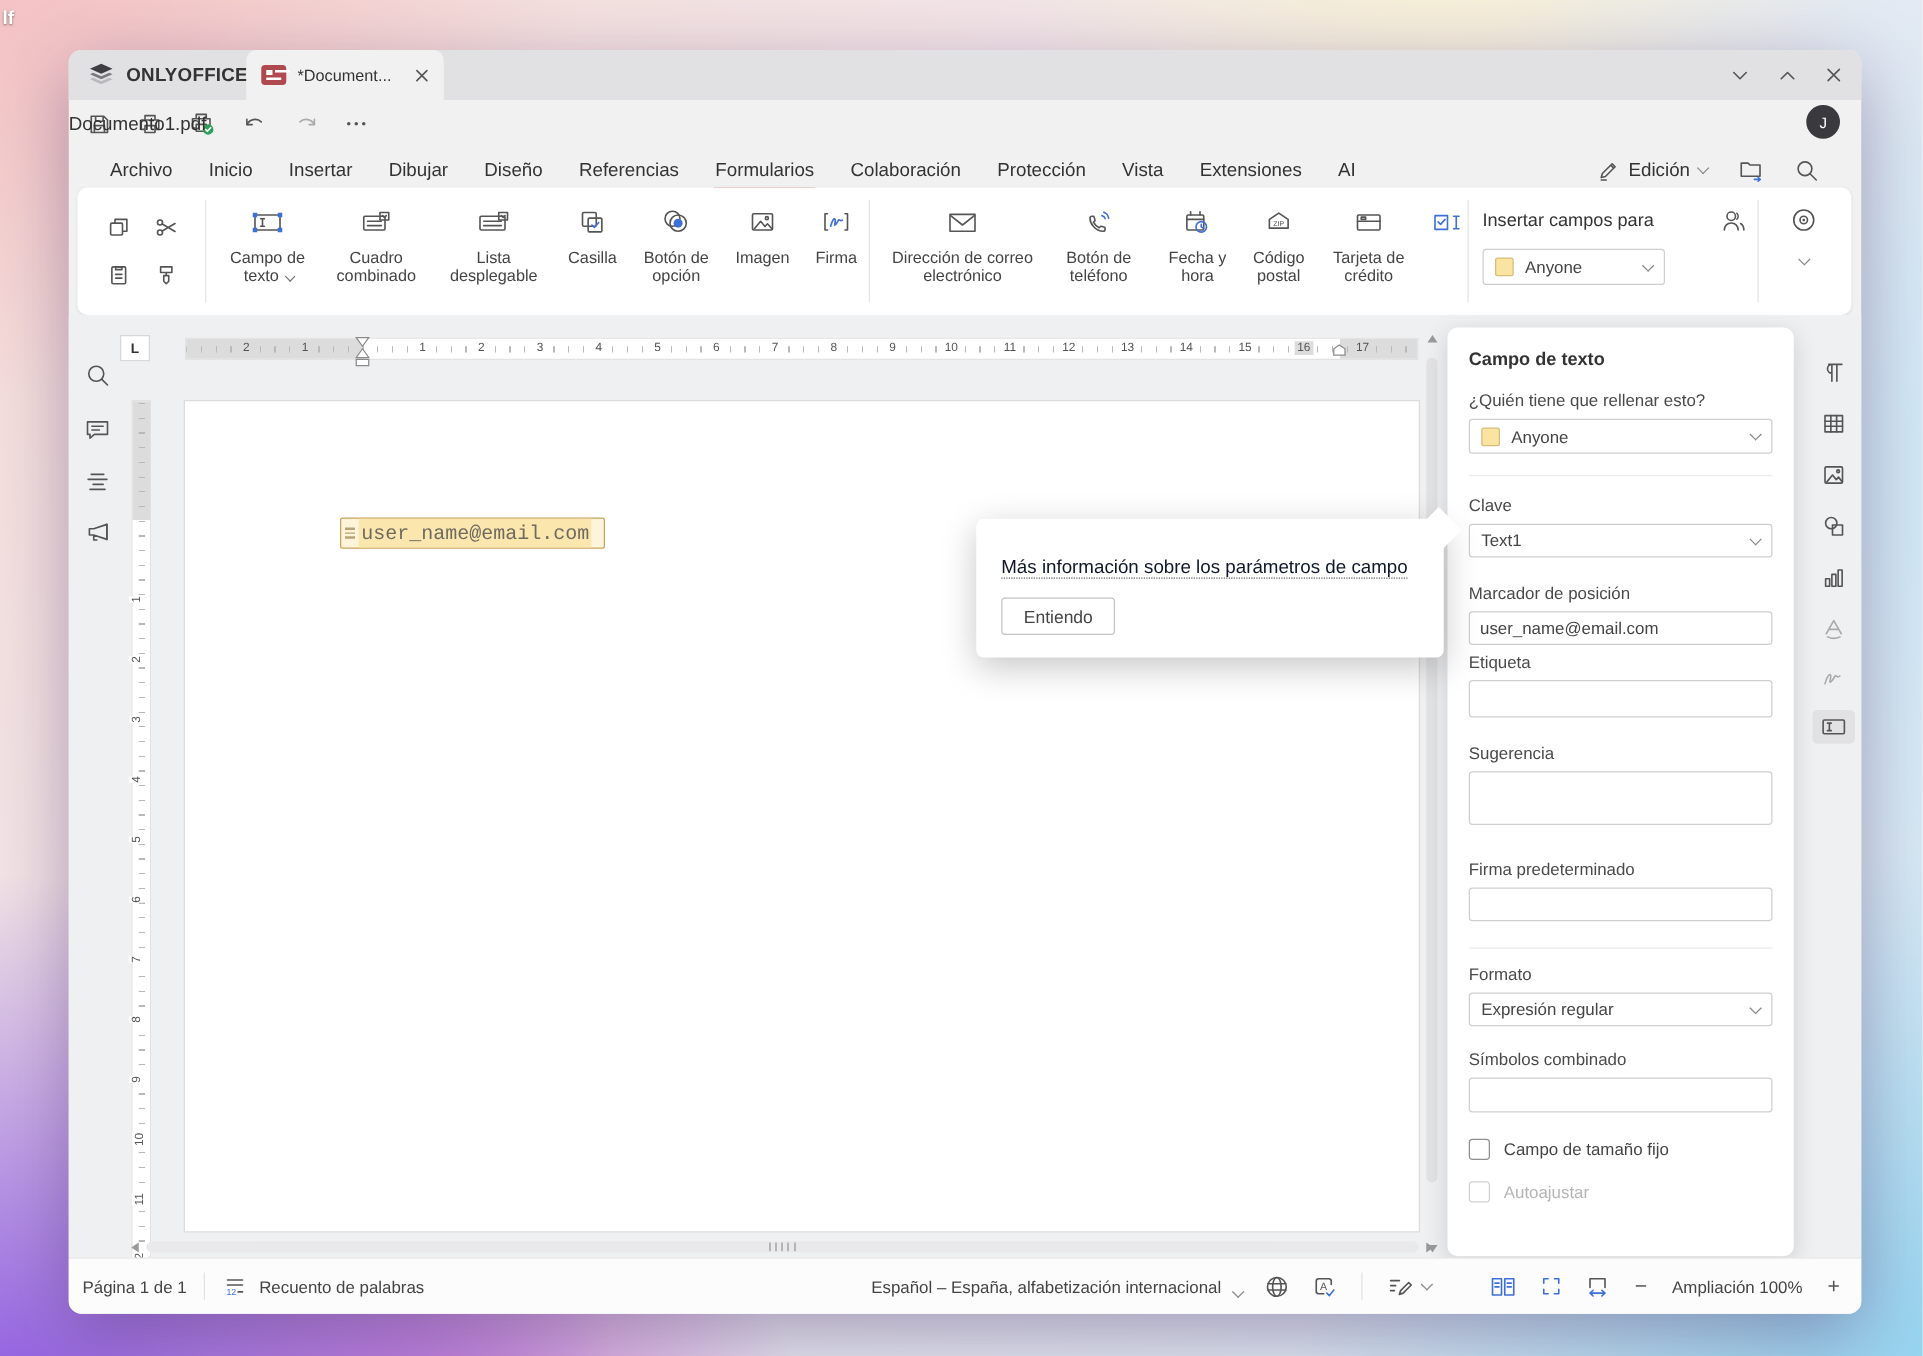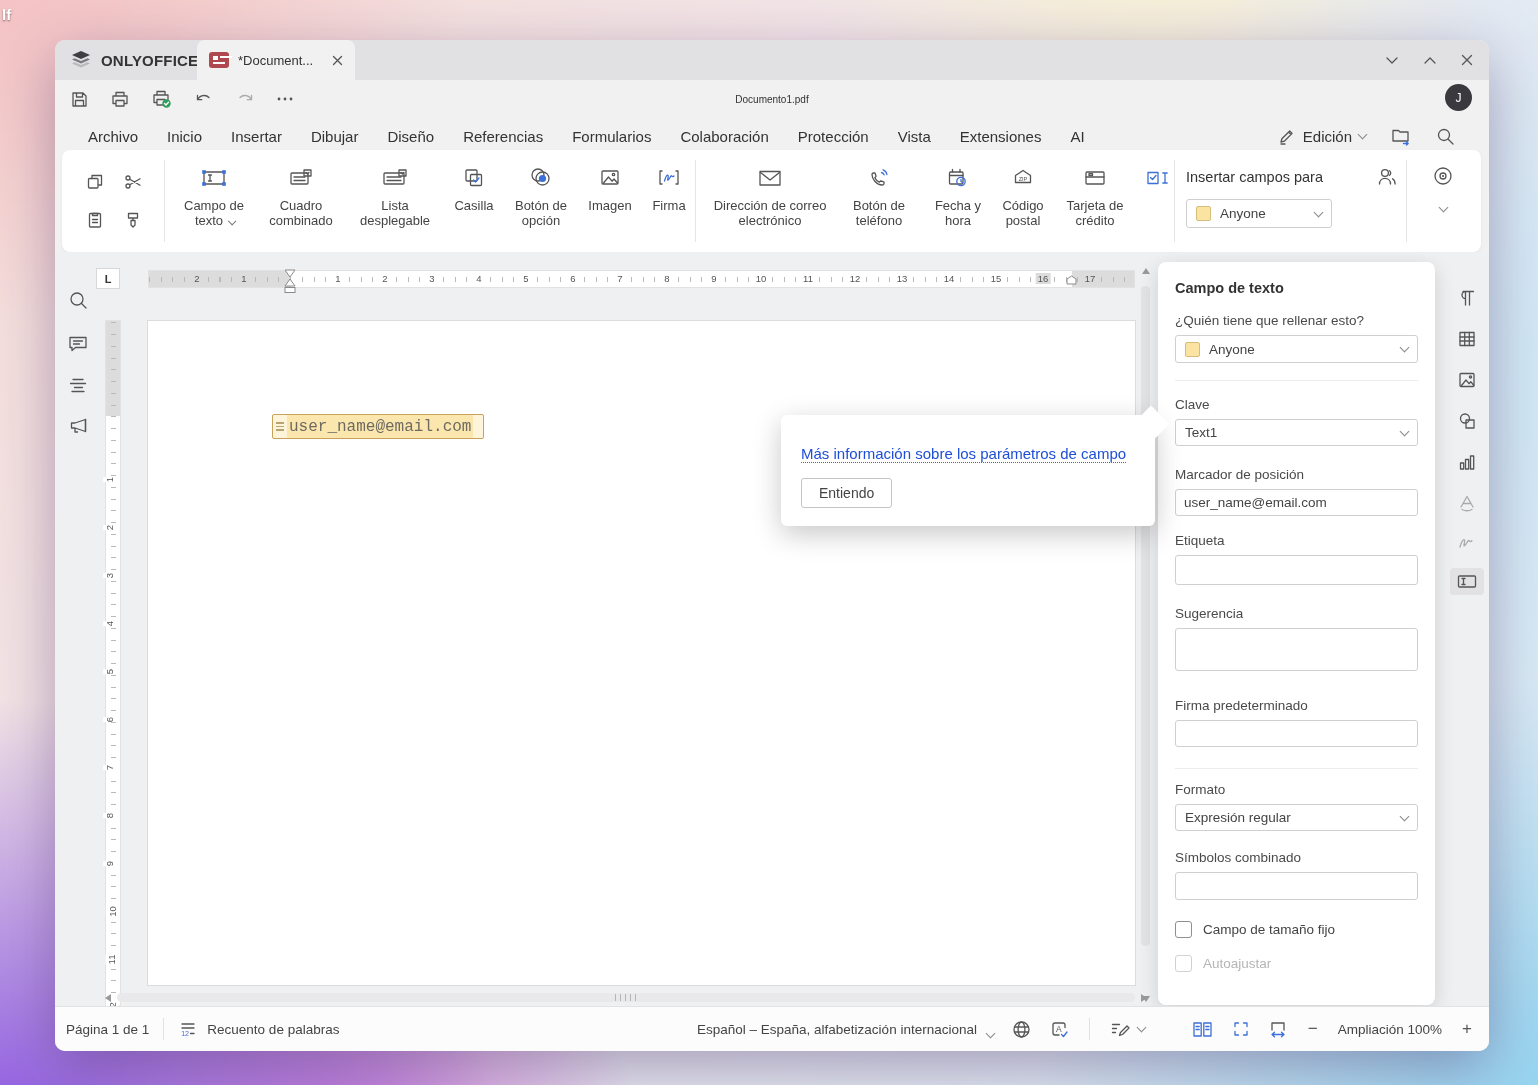--- a/index.html
+++ b/index.html
@@ -25,21 +25,21 @@
   .tabbar{height:40px;background:#e1e1e3;border-radius:10px 10px 0 0;position:relative;display:flex;align-items:center}
   .brand{display:flex;align-items:center;gap:9px;padding:0 20px 0 15px;font-weight:bold;font-size:15px;color:#333;letter-spacing:.2px}
   .doc-tab{position:absolute;left:142px;top:0;width:158px;height:40px;background:#f1f1f2;border-radius:8px 8px 0 0;display:flex;align-items:center;gap:9px;padding:0 12px;font-size:13px;color:#333}
   .doc-tab .ticon{width:20px;height:16px;border-radius:3px;background:#b0494f;position:relative;flex:none}
   .doc-tab .ticon:before{content:"";position:absolute;left:4px;top:4px;width:5px;height:4px;background:#fff}
   .doc-tab .ticon:after{content:"";position:absolute;left:4px;top:10px;width:12px;height:1.6px;background:#fff;box-shadow:7px -6px 0 #fff}
   .doc-tab .ttl{white-space:nowrap;overflow:hidden;text-overflow:ellipsis;flex:1}
   .winctl{position:absolute;right:16px;top:0;height:40px;display:flex;align-items:center;gap:24px}
   
   .quickbar{height:38px;position:relative;display:flex;align-items:center;gap:21px;padding-left:15px}
-  .doc-title{position:absolute;left:0;right:0;text-align:center;font-size:10px;color:#333;pointer-events:none}
+  .doc-title{position:absolute;left:0;right:0;text-align:left;font-size:15px;color:#333;pointer-events:none}
   .avatar{position:absolute;right:17px;top:4px;width:27px;height:27px;border-radius:50%;background:#3a3a3e;color:#fff;font-size:12px;display:flex;align-items:center;justify-content:center}
   
   .menubar{height:36px;display:flex;align-items:center;gap:29px;padding-left:33px;font-size:15px;color:#333;position:relative}
   .menubar .mi{position:relative;cursor:default}
   .menubar .mi.active:after{content:"";position:absolute;left:-2px;right:-2px;bottom:-8px;height:3px;background:#b75454;border-radius:2px}
   .menu-right{position:absolute;right:34px;display:flex;align-items:center;gap:24px}
   .editmode{display:flex;align-items:center;gap:7px;font-size:15px}
   .chv{width:7px;height:7px;border-right:1.5px solid #888;border-bottom:1.5px solid #888;transform:rotate(45deg);display:inline-block;flex:none}
   
   .ribbon{position:absolute;left:7px;top:110px;width:1419px;height:102px;background:#fff;border-radius:8px;box-shadow:0 1px 3px rgba(0,0,0,.06)}
@@ -81,21 +81,21 @@
   .vscroll{position:absolute;left:1083px;top:12px;width:15px;height:742px}
   .vscroll .thumb{position:absolute;left:3px;top:22px;width:9px;height:660px;background:#e3e3e5;border-radius:5px}
   .arr{position:absolute;width:0;height:0}
   .hscroll{position:absolute;left:48px;top:738px;height:15px;width:1046px}
   .hscroll .thumb{position:absolute;top:3px;left:14px;right:14px;height:9px;background:#e9e9eb;border-radius:5px}
   .grip{position:absolute;left:50%;top:4px;width:22px;height:7px;transform:translateX(-50%);background:repeating-linear-gradient(90deg,#b5b5b5 0 1.5px,transparent 1.5px 5px)}
   
   .tooltip{position:absolute;left:726px;top:163px;width:374px;background:#fff;border-radius:6px;box-shadow:0 8px 28px rgba(0,0,0,.22);padding:22px 20px 18px;z-index:60}
   .tooltip .arrowsq{position:absolute;right:-9px;top:-4px;width:26px;height:26px;background:#fff;transform:rotate(45deg)}
   .tooltip .body{position:relative;font-size:15px;line-height:22.5px;color:#444}
-  .tooltip .link{position:relative;display:inline-block;margin-top:8px;font-size:15px;color:#1d4ed8;border-bottom:1px dotted #666;cursor:pointer}
+  .tooltip .link{position:relative;display:inline-block;margin-top:8px;font-size:15px;color:#0f172a;border-bottom:1px dotted #666;cursor:pointer}
   .tooltip .btn{position:relative;margin-top:15px;display:inline-block;border:1px solid #c4c4c4;border-radius:3px;background:#fff;padding:6px 17px;font-size:14px;color:#444;cursor:pointer}
   
   .panel{position:absolute;left:1103px;top:10px;width:277px;height:743px;background:#fff;border-radius:8px;box-shadow:0 5px 20px rgba(0,0,0,.14);padding:18px 17px;overflow:hidden;z-index:40}
   .panel h3{font-size:14.5px;color:#333}
   .plabel{font-size:13.5px;color:#4a4a4a;margin:16px 0 7px}
   .dd{display:flex;align-items:center;border:1px solid #cfcfcf;border-radius:3px;height:27px;padding:0 9px;font-size:13.5px;background:#fff;gap:9px}
   .dd .chv{margin-left:auto}
   .inp{width:100%;border:1px solid #cfcfcf;border-radius:3px;height:27px;padding:0 8px;font-size:13.5px;font-family:inherit;color:#444;background:#fff}
   .inp.tall{height:30px}
   .ta{height:43px;resize:none;padding-top:5px}
@@ -533,21 +533,21 @@
         <span class="chv" style="margin-top:-3px"></span>
       </div>
       <div class="sep"></div>
       <div class="plabel">Clave</div>
       <div class="dd">
         <span>Text1</span>
         <span class="chv" style="margin-top:-3px"></span>
       </div>
       <div class="plabel" style="margin-top:21px">Marcador de posición</div>
       <input class="inp" value="user_name@email.com" style="">
-      <div class="plabel" style="margin-top:17px">Etiqueta</div>
+      <div class="plabel" style="margin-top:6px">Etiqueta</div>
       <input class="inp tall" style="">
       <div class="plabel" style="margin-top:21px">Sugerencia</div>
       <textarea class="inp ta" style=""></textarea>
       <div class="plabel" style="margin-top:23px">Firma predeterminado</div>
       <input class="inp" style="">
       <div class="sep" style="margin-top:21px"></div>
       <div class="plabel" style="margin-top:13px">Formato</div>
       <div class="dd">
         <span>Expresión regular</span>
         <span class="chv" style="margin-top:-3px"></span>

